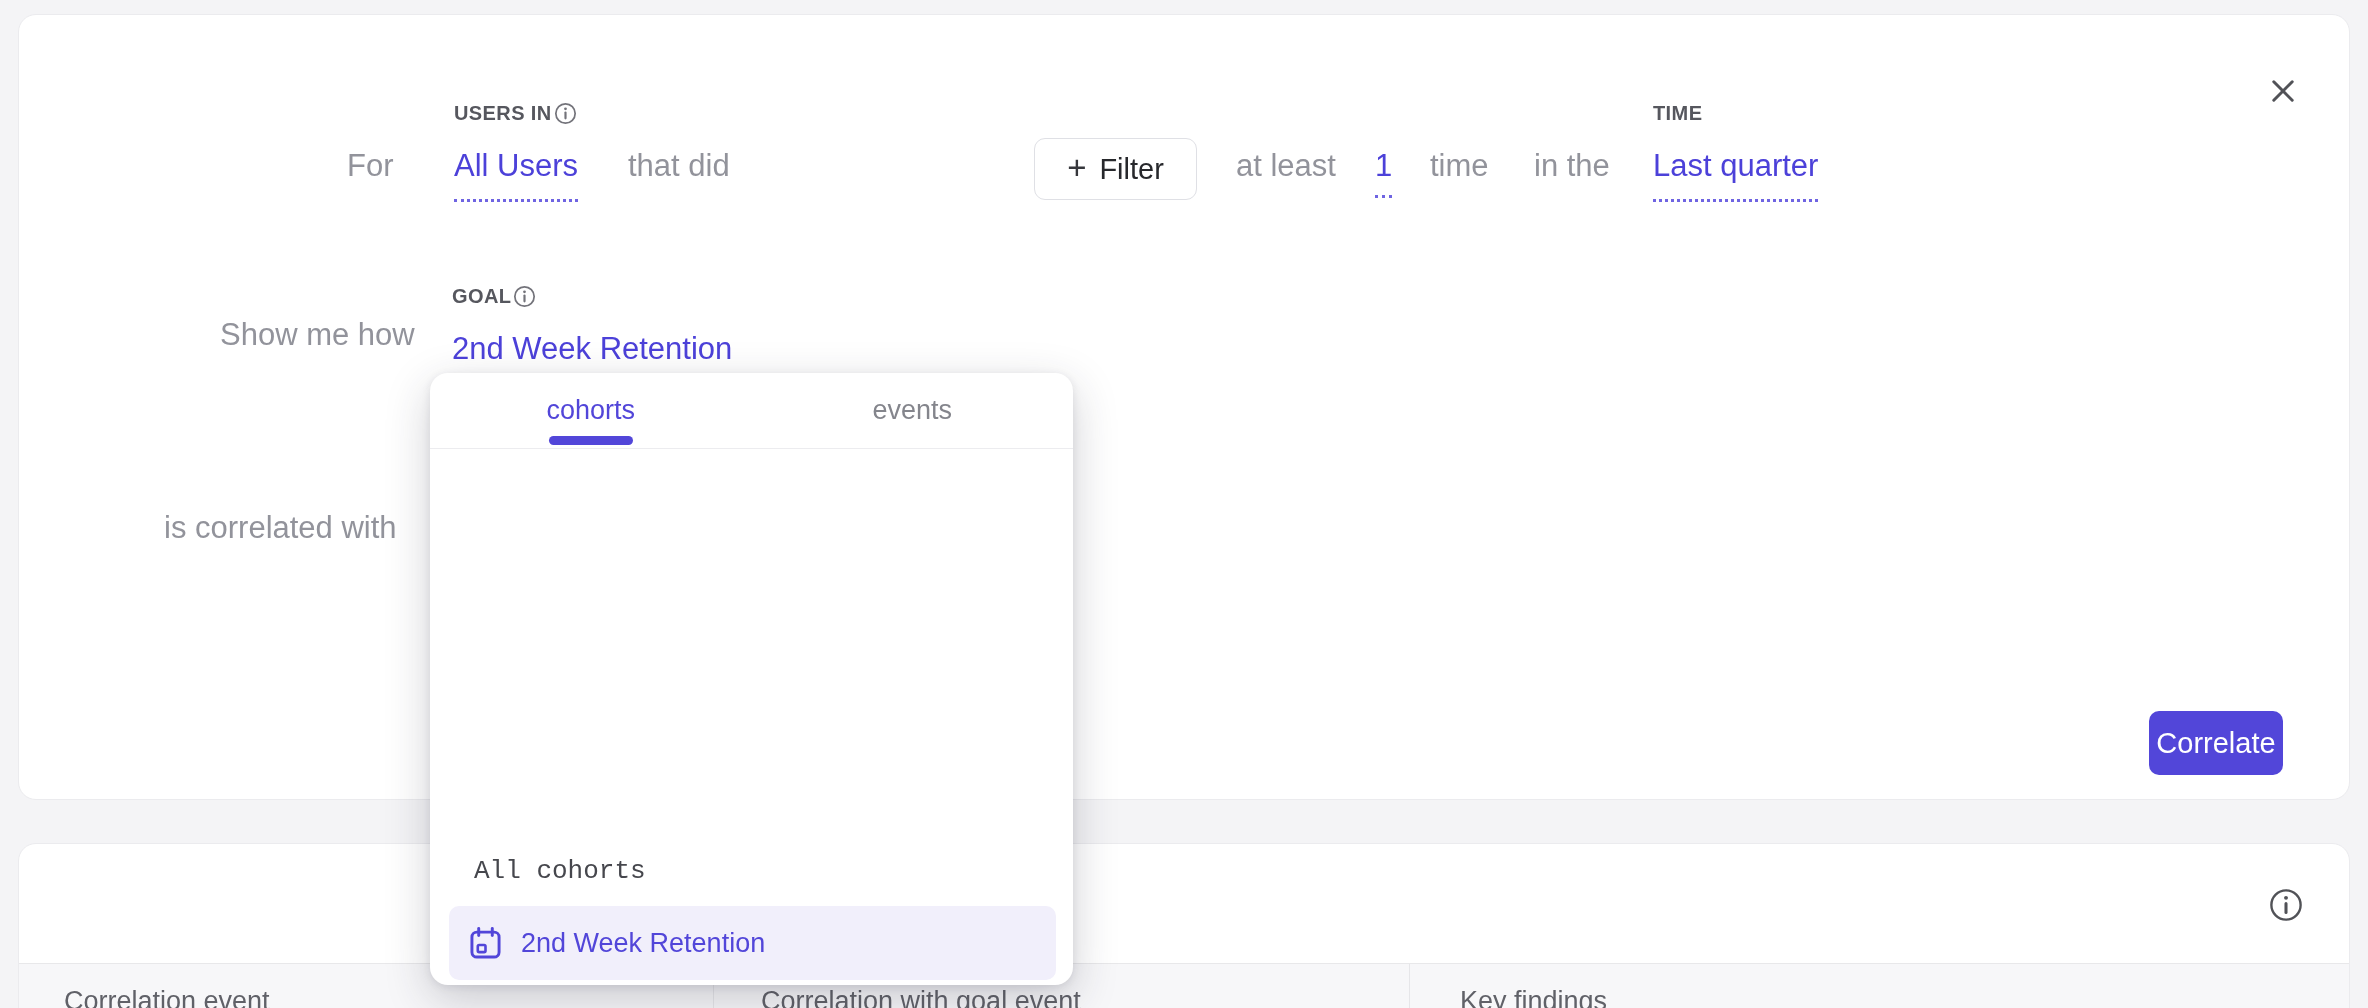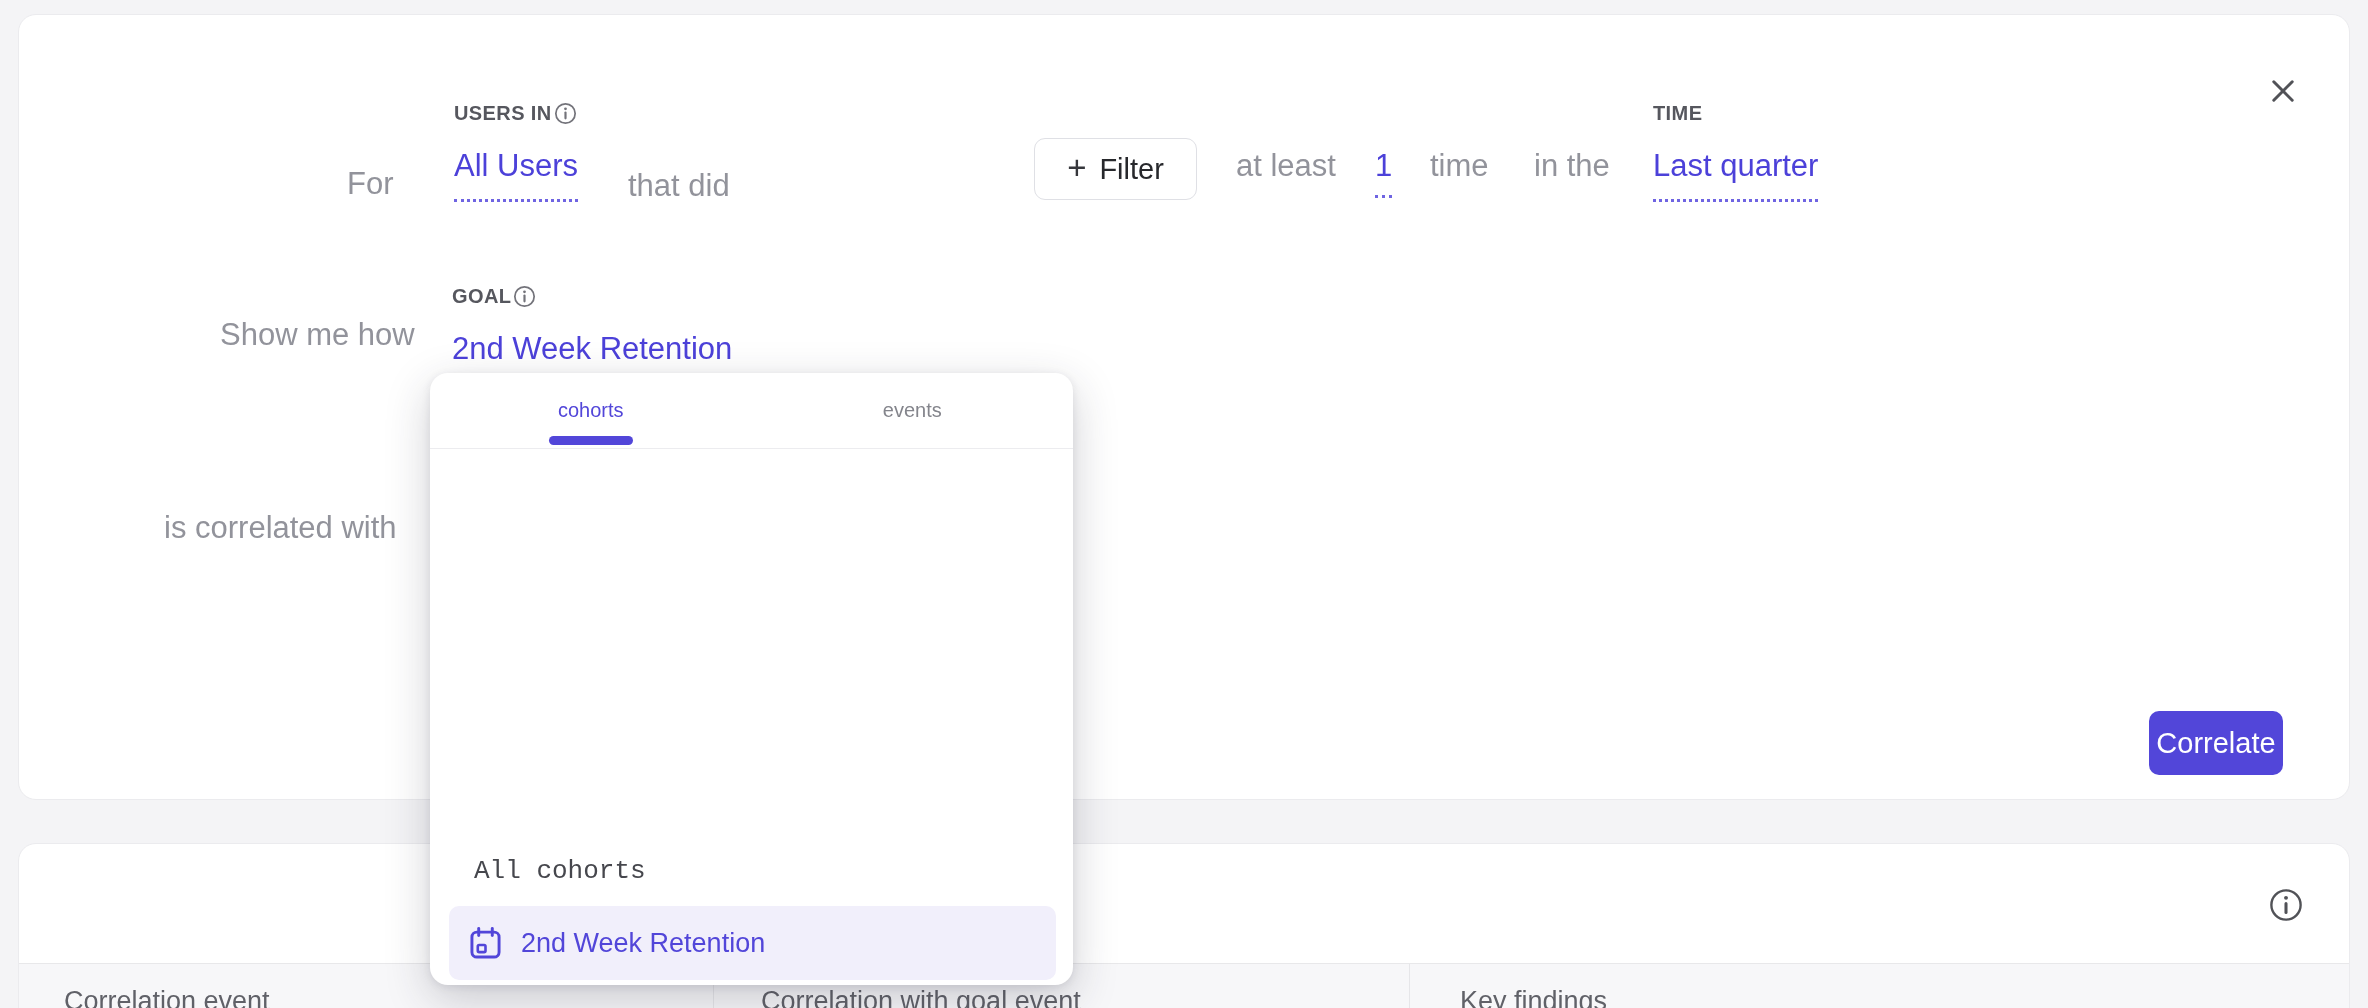--- a/index.html
+++ b/index.html
@@ -101,21 +101,21 @@
     background:#fff;
     border-radius:18px;
     box-shadow:0 14px 45px rgba(40,42,60,.22), 0 2px 8px rgba(40,42,60,.10);
     overflow:hidden;
     z-index:20;
   }
   .tabs-row { position:relative; height:76px; display:flex; border-bottom:1px solid #ececef; }
   .tab {
     flex:1 1 0;
     display:flex; align-items:center; justify-content:center;
-    font-size:20px;
+    font-size:27px;
     color:#84858c;
     cursor:pointer;
   }
   .tab.active { color:#5246d9; font-weight:500; }
   .tab-indicator {
     position:absolute;
     left:119px; top:63px;
     width:84px; height:9px;
     border-radius:5px;
     background:#5246d9;
@@ -181,35 +181,35 @@
 
 <div class="card" id="main-card">
 
   <button id="close-button" aria-label="close">
     <svg class="icon-svg" width="34" height="34" viewBox="0 0 24 24" fill="none" stroke="#515257" stroke-width="2.1" stroke-linecap="round">
       <line x1="5.5" y1="5.5" x2="18.5" y2="18.5"></line>
         <line x1="18.5" y1="5.5" x2="5.5" y2="18.5"></line>
     </svg>
   </button>
 
-  <span class="sentence-word" style="left:328px; top:149px;">For</span>
+  <span class="sentence-word" style="left:328px; top:131px;">For</span>
 
   <span class="unit" style="left:435px; top:131px;">
     <span class="unit-label">
       <span>USERS IN</span>
       <svg class="icon-svg" width="23" height="23" viewBox="0 0 20 20" fill="none" stroke="#73737a" stroke-width="1.5">
         <circle cx="10" cy="10" r="8.4"></circle>
           <line x1="10" y1="9.2" x2="10" y2="14.2" stroke-width="1.9" stroke-linecap="round"></line>
           <circle cx="10" cy="5.9" r="1.2" fill="#73737a" stroke="none"></circle>
       </svg>
     </span>
     <span class="accent-link">All Users</span>
   </span>
 
-  <span class="sentence-word" style="left:609px; top:131px;margin-top:20px;">that did</span>
+  <span class="sentence-word" style="left:609px; top:131px;">that did</span>
 
 
   <button id="filter-button">
     <span class="plus-glyph">+</span>
     <span>Filter</span>
   </button>
 
   <span class="sentence-word" style="left:1217px; top:131px;">at least</span>
 
   <span class="unit" style="left:1356px; top:131px;">

